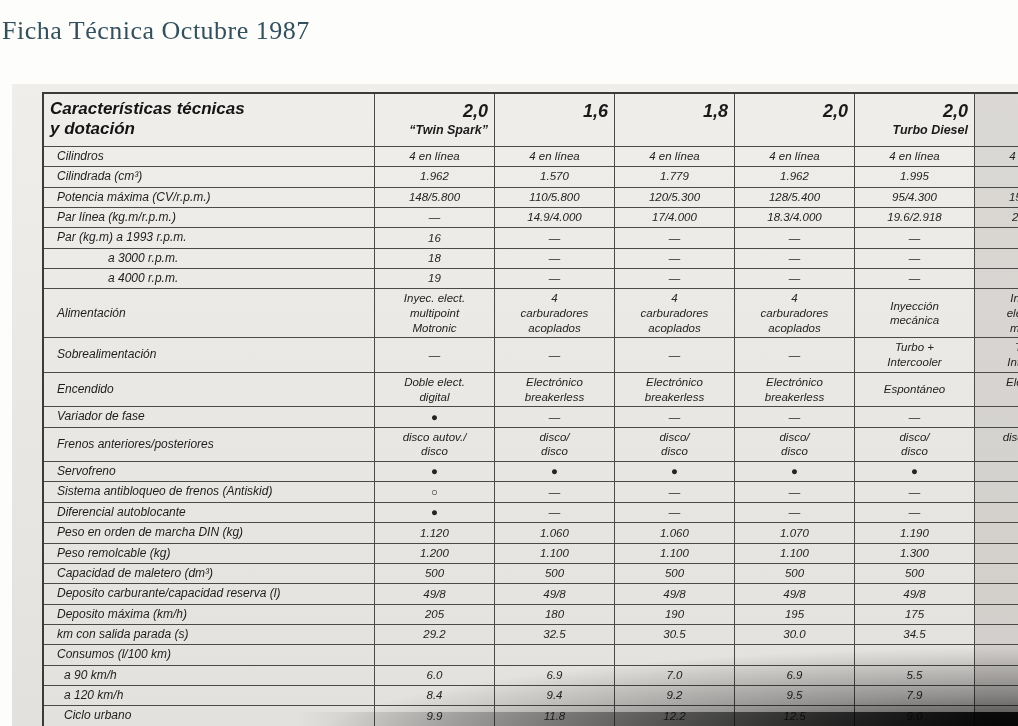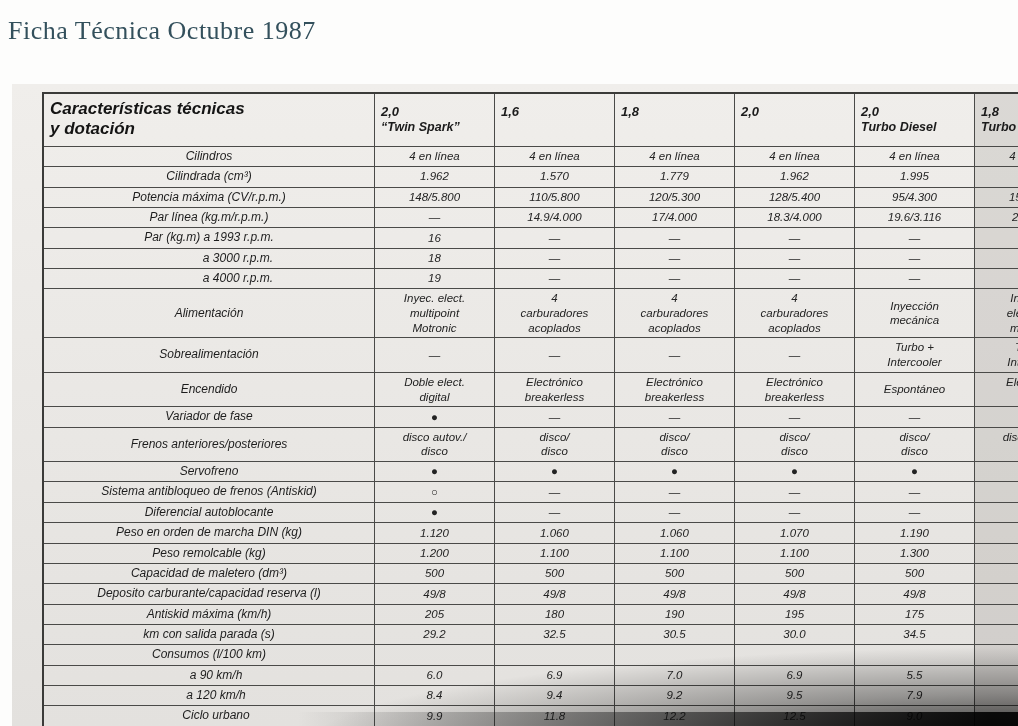--- a/index.html
+++ b/index.html
@@ -4,21 +4,21 @@
 <style>
   html,body{margin:0;padding:0;}
   body{
     width:1018px;height:726px;
     background:#fdfdfc;
     font-family:"Liberation Sans", sans-serif;
     position:relative;overflow:hidden;
     color:#1b1b1b;
   }
   .page-title{
-    position:absolute;left:8px;top:16px;
+    position:absolute;left:2px;top:16px;
     font-family:"Liberation Serif", serif;
     font-size:26px;letter-spacing:0.5px;
     color:#33505c;
   }
   .scan{
     position:absolute;left:12px;top:84px;width:1018px;height:642px;
     background:linear-gradient(180deg,#f0eeeb 0%,#e9e7e4 55%,#e3e1de 100%);
     font-style:italic;
   }
   table.spec{
@@ -31,33 +31,33 @@
   thead th{
     border-left:none;border-right:none;
     border-bottom:2px solid #3b3b39;
     padding:5px 6px 6px 6px;vertical-align:middle;
     background:transparent;
   }
   thead th.corner{ text-align:left; }
   thead th.corner div{
     font-size:17px;font-weight:bold;line-height:1.2;color:#141414;
   }
-  thead th .col-top{ font-size:13px;font-weight:bold;text-align:left;line-height:1.2;}
-  thead th .col-sub{ font-size:12.5px;font-weight:bold;text-align:left;line-height:1.2;min-height:15px;}
+  thead th .col-top{ font-size:18px;font-weight:bold;text-align:right;line-height:1.2;}
+  thead th .col-sub{ font-size:12.5px;font-weight:bold;text-align:right;line-height:1.2;min-height:15px;}
   thead th.col-last-head{
     border-left:1px solid #4a4a48;border-right:1px solid #4a4a48;
     background:rgba(110,105,98,0.16);
   }
   tbody td{
     font-size:11.5px;text-align:center;vertical-align:middle;
     padding:2px 3px;line-height:1.28;white-space:pre-line;
     color:#232323;
   }
   tbody td.label{
-    text-align:center;font-size:12px;padding:2px 6px;white-space:nowrap;
+    text-align:left;font-size:12px;padding:2px 13px;white-space:nowrap;
     color:#1d1d1d;
   }
   tbody td.indent-1{ padding-left:20px; }
   tbody td.indent-2{ padding-left:64px; }
   td.col-last{ background:rgba(110,105,98,0.16); }
   
   .shadow-corner{
     position:absolute;left:0;bottom:0;width:100%;height:110px;
     background:radial-gradient(120% 150% at 101% 118%, rgba(0,0,0,0.85) 0%, rgba(0,0,0,0.35) 32%, rgba(0,0,0,0) 60%);
     pointer-events:none;
@@ -134,21 +134,21 @@
           <td>128/5.400</td>
           <td>95/4.300</td>
           <td class="col-last">155/5.800</td>
         </tr>
         <tr>
           <td class="label indent-0">Par línea (kg.m/r.p.m.)</td>
           <td>—</td>
           <td>14.9/4.000</td>
           <td>17/4.000</td>
           <td>18.3/4.000</td>
-          <td>19.6/3.116</td>
+          <td>19.6/2.918</td>
           <td class="col-last">23/2.600</td>
         </tr>
         <tr>
           <td class="label indent-0">Par (kg.m) a 1993 r.p.m.</td>
           <td>16</td>
           <td>—</td>
           <td>—</td>
           <td>—</td>
           <td>—</td>
           <td class="col-last">—</td>
@@ -297,21 +297,21 @@
         <tr>
           <td class="label indent-0">Deposito carburante/capacidad reserva (l)</td>
           <td>49/8</td>
           <td>49/8</td>
           <td>49/8</td>
           <td>49/8</td>
           <td>49/8</td>
           <td class="col-last">49/8</td>
         </tr>
         <tr>
-          <td class="label indent-0">Antiskid máxima (km/h)</td>
+          <td class="label indent-0">Deposito máxima (km/h)</td>
           <td>205</td>
           <td>180</td>
           <td>190</td>
           <td>195</td>
           <td>175</td>
           <td class="col-last">210</td>
         </tr>
         <tr>
           <td class="label indent-0">km con salida parada (s)</td>
           <td>29.2</td>

